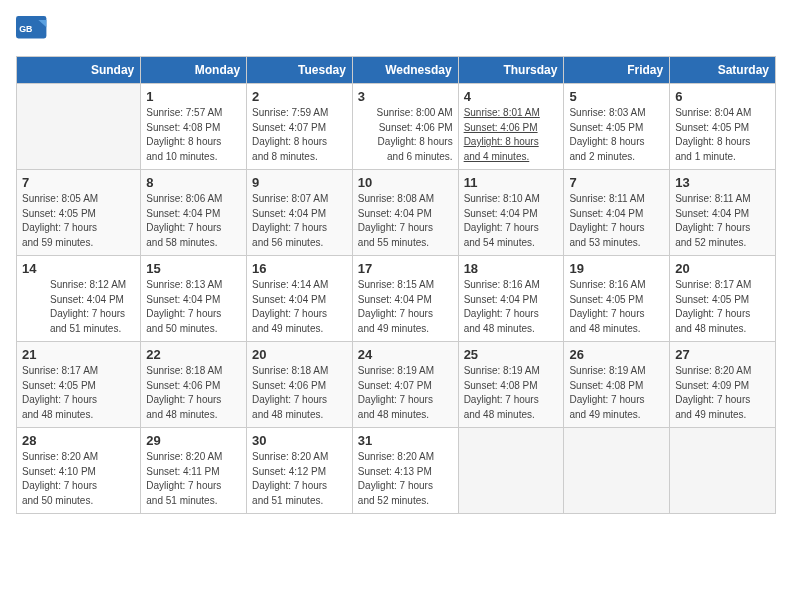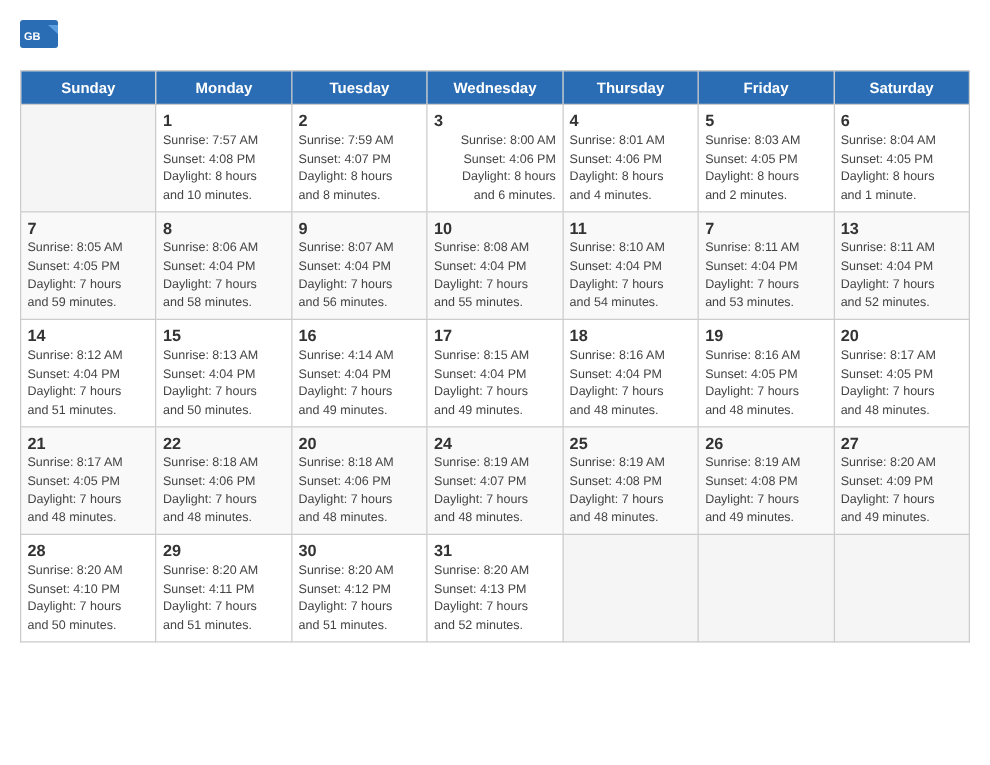--- a/index.html
+++ b/index.html
@@ -47,21 +47,21 @@
       color: #555;
     }
     table {
       width: 100%;
       border-collapse: collapse;
       font-size: 11px;
     }
     thead tr th {
       background-color: #2a6db5;
       color: #fff;
-      text-align: center;
+      text-align: right;
       padding: 6px 6px;
       font-size: 12px;
       font-weight: bold;
       border: 1px solid #ccc;
     }
     tbody tr td {
       vertical-align: top;
       padding: 5px 5px;
       border: 1px solid #ccc;
       min-width: 98px;
@@ -140,21 +140,21 @@
         </td>
         <td>
           <div class="day-number">3</div>
           <div class="day-info" style="white-space: pre-line; text-align: right;">Sunrise: 8:00 AM
 Sunset: 4:06 PM
 Daylight: 8 hours
 and 6 minutes.</div>
         </td>
         <td>
           <div class="day-number">4</div>
-          <div class="day-info" style="white-space: pre-line;">Sunrise: 8:01 AM
+          <div class="day-info" style="white-space: pre-line; text-decoration: underline;">Sunrise: 8:01 AM
 Sunset: 4:06 PM
 Daylight: 8 hours
 and 4 minutes.</div>
         </td>
         <td>
           <div class="day-number">5</div>
           <div class="day-info" style="white-space: pre-line;">Sunrise: 8:03 AM
 Sunset: 4:05 PM
 Daylight: 8 hours
 and 2 minutes.</div>
@@ -214,21 +214,21 @@
           <div class="day-number">13</div>
           <div class="day-info" style="white-space: pre-line;">Sunrise: 8:11 AM
 Sunset: 4:04 PM
 Daylight: 7 hours
 and 52 minutes.</div>
         </td>
       </tr>
       <tr>
         <td>
           <div class="day-number">14</div>
-          <div class="day-info" style="white-space: pre-line;">Sunrise: 8:12 AM
+          <div class="day-info" style="white-space: pre-line; margin-left: 28px;">Sunrise: 8:12 AM
 Sunset: 4:04 PM
 Daylight: 7 hours
 and 51 minutes.</div>
         </td>
         <td>
           <div class="day-number">15</div>
           <div class="day-info" style="white-space: pre-line;">Sunrise: 8:13 AM
 Sunset: 4:04 PM
 Daylight: 7 hours
 and 50 minutes.</div>

